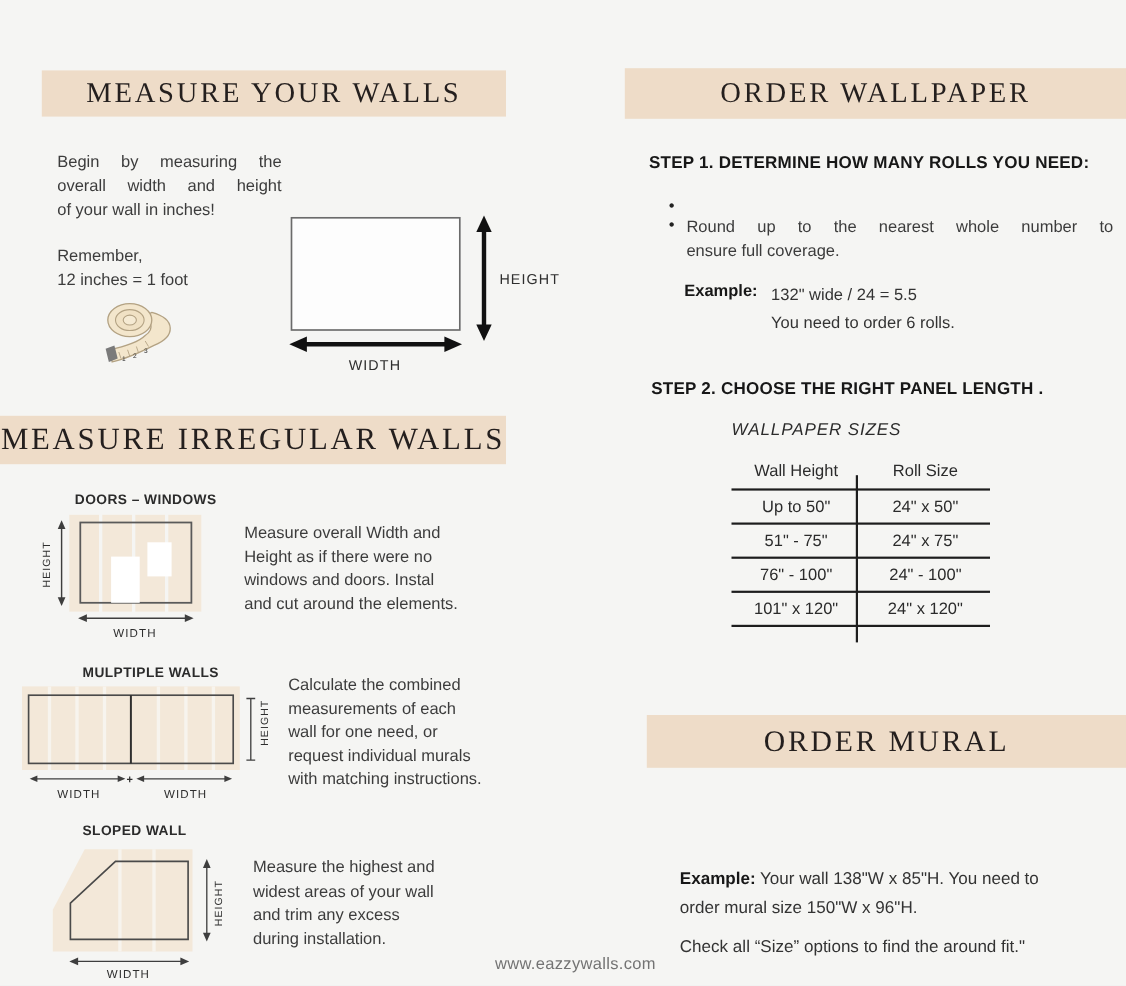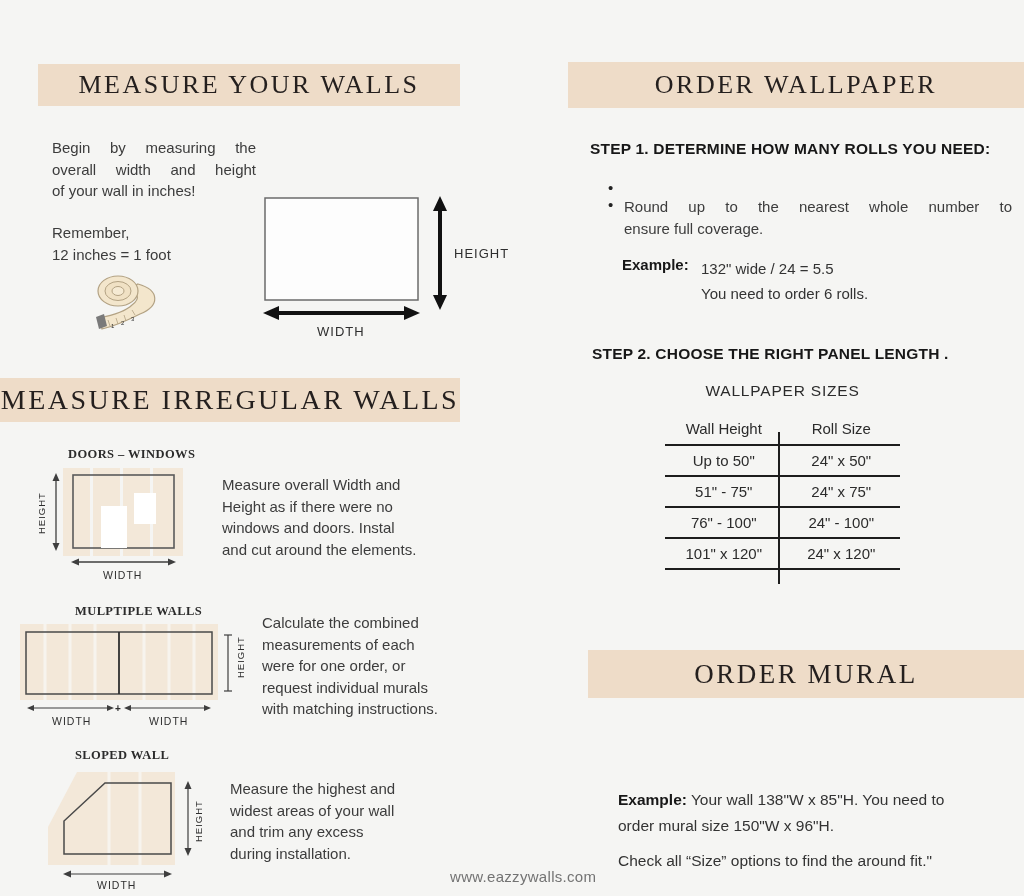--- a/index.html
+++ b/index.html
@@ -12,21 +12,21 @@
   .band {
     position:absolute; background:#eedcc8; display:flex; align-items:center; justify-content:center;
   }
   .band-title {
     font-family:"Liberation Serif", serif; font-weight:500; color:#241f1e;
     letter-spacing:2.5px;
   }
   .body-text { font-size:15px; color:#3c3c3c; line-height:21.5px; }
   .jline { text-align:justify; text-align-last:justify; }
   .bold-head { font-weight:800; color:#171717; font-size:15.5px; letter-spacing:.2px; }
-  .mini-head { font-weight:800; color:#2b2b2b; font-size:12.5px; letter-spacing:.4px;font-family:Liberation Serif, serif; }
+  .mini-head { font-weight:800; color:#2b2b2b; font-size:12.5px; letter-spacing:.4px; }
   .bullet-row { display:flex; }
   .bullet-dot { width:16px; font-size:15px; color:#222; }
   .ex-row { display:flex; }
   .ex-label { font-weight:800; color:#171717; font-size:15px; width:79px; }
   .ex-lines { font-size:15px; color:#333; line-height:25px; }
   
   .wp-table { position:absolute; left:665px; top:420px; width:235px; }
   .wp-head { display:flex; height:24px; font-size:15px; color:#2b2b2b; }
   .wp-row { display:flex; height:31px; align-items:center; font-size:15px; color:#2b2b2b; border-top:2px solid #1d1d1d; }
   .wp-cell { width:50%; text-align:center; }
@@ -154,21 +154,21 @@
       <polygon points="190,83 190,89 197,86" stroke="none"></polygon>
     </g>
     <text x="101" y="90" font-size="10" font-weight="bold">+</text>
     <text x="38" y="103" font-size="10.5" letter-spacing="1">WIDTH</text>
     <text x="135" y="103" font-size="10.5" letter-spacing="1">WIDTH</text>
   </svg>
 
   <div class="abs body-text" style="left:262px; top:612px;">
     <div>Calculate the combined</div>
     <div>measurements of each</div>
-    <div>were for one order, or</div>
+    <div>wall for one need, or</div>
     <div>request individual murals</div>
     <div>with matching instructions.</div>
   </div>
 
   <div class="abs mini-head" style="left:75px; top:748px;">SLOPED WALL</div>
 
   <svg class="abs" style="left:40px; top:762px;" width="180" height="128" viewBox="0 0 180 128">
     <polygon points="37,10 135,10 135,103 8,103 8,65" fill="#f3e8d9"></polygon>
     <g stroke="#f7f4ee" stroke-width="3">
       <line x1="69" y1="10" x2="69" y2="103"></line>
@@ -220,21 +220,21 @@
   <div class="abs ex-row" style="left:622px; top:256px;">
     <div class="ex-label">Example:</div>
     <div class="ex-lines">
       <div>132" wide / 24 = 5.5</div>
       <div>You need to order 6 rolls.</div>
     </div>
   </div>
 
   <div class="abs bold-head" style="left:592px; top:345px;">STEP 2. CHOOSE THE RIGHT PANEL LENGTH .</div>
 
-  <div class="abs" style="left:665px; top:382px; width:235px; text-align:center; font-size:15.5px; color:#2b2b2b; letter-spacing:.8px;">WALLPAPER SIZES</div>
+  <div class="abs" style="left:665px; top:382px; width:235px; font-size:15.5px; color:#2b2b2b; letter-spacing:.8px;font-style:italic;">WALLPAPER SIZES</div>
 
   <div class="wp-table">
     <div class="wp-vline"></div>
     <div class="wp-head">
       <div class="wp-cell">Wall Height</div>
       <div class="wp-cell">Roll Size</div>
     </div>
     <div class="wp-row">
       <div class="wp-cell">Up to 50"</div>
       <div class="wp-cell">24" x 50"</div>

